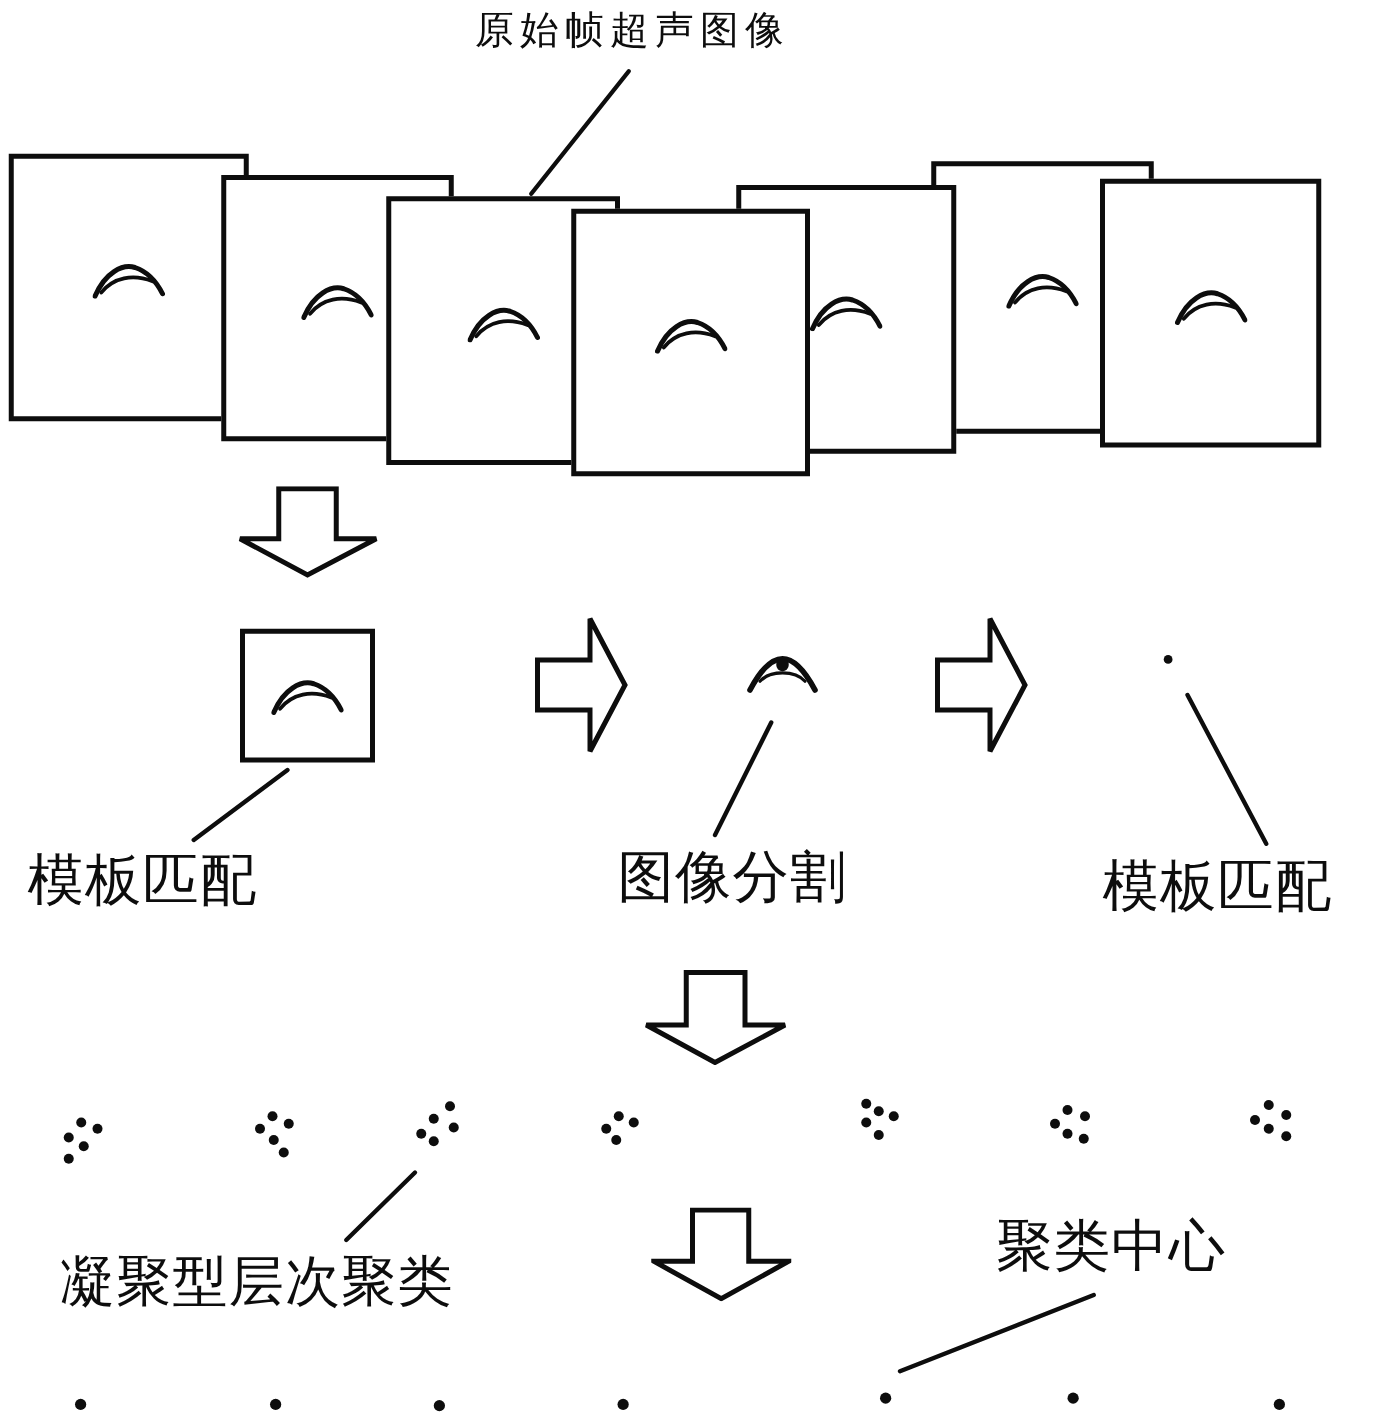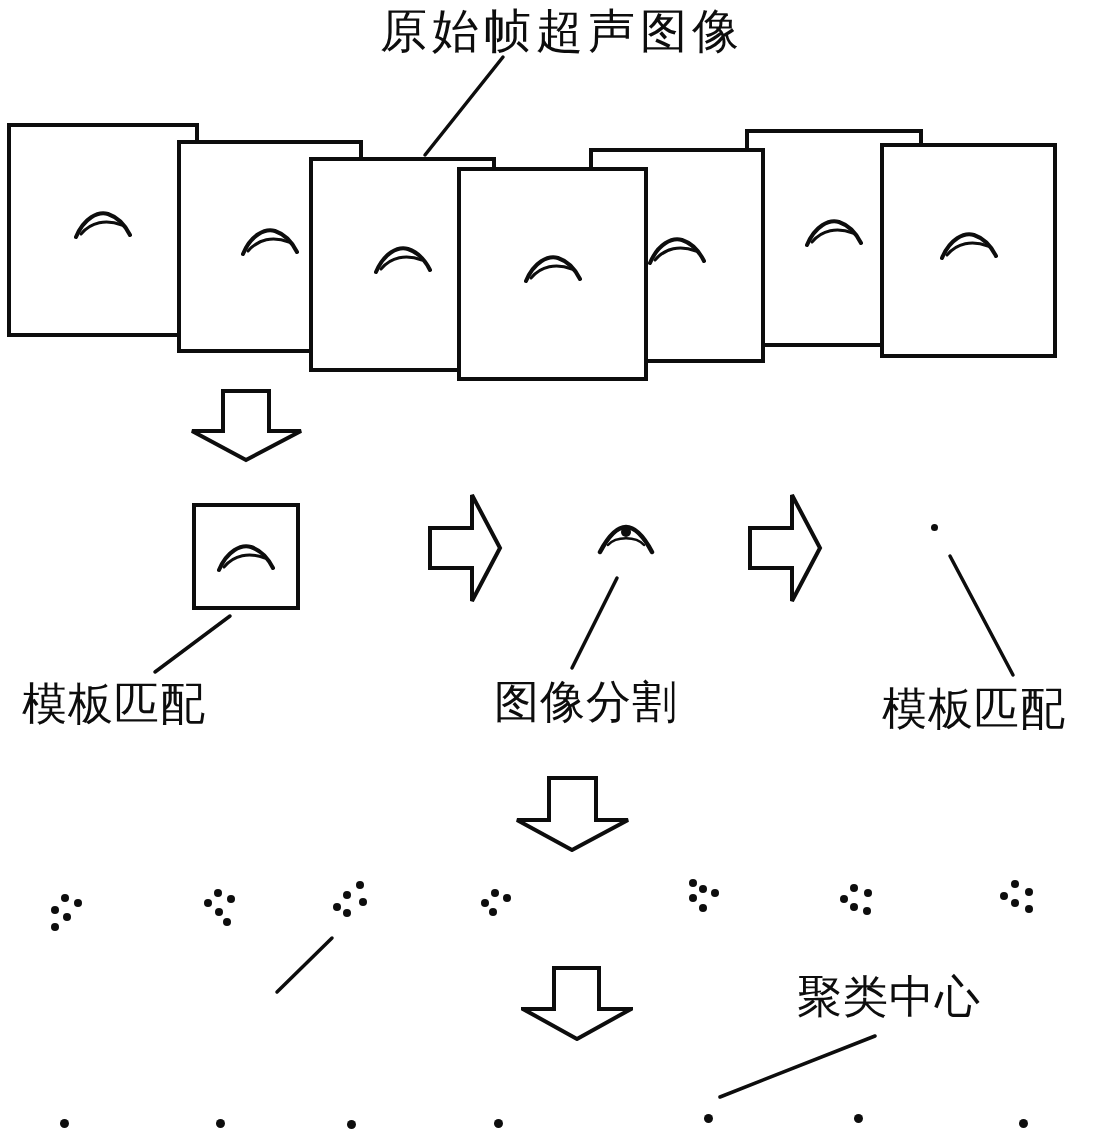--- a/index.html
+++ b/index.html
@@ -2,21 +2,21 @@
 <html><head>
 <meta charset="utf-8">
 <style>
   html,body{margin:0;padding:0;background:#ffffff;}
   .canvas{
     position:relative;width:1113px;height:1137px;background:#ffffff;
     font-family:"Liberation Serif","DejaVu Serif",serif;color:#0d0d0d;overflow:hidden;
   }
   .abs{position:absolute;}
   .title{
-    position:absolute;left:380px;top:8px;font-size:47px;font-weight:500;
+    position:absolute;left:380px;top:8px;font-size:31px;font-weight:500;
     letter-spacing:5px;white-space:nowrap;line-height:1.0;
   }
   .label{
     position:absolute;font-size:45px;font-weight:500;letter-spacing:1px;
     white-space:nowrap;line-height:1.0;
   }
   .frame{
     position:absolute;background:#ffffff;border:4px solid #0d0d0d;box-sizing:border-box;
   }
   .frame .arc{position:absolute;left:50%;top:40%;transform:translateX(-50%);}
@@ -174,20 +174,21 @@
     <span class="dot" style="left:24px;top:24px"></span>
   </div>
   <div class="cluster" style="left:999px;top:879px">
     <span class="dot" style="left:12px;top:1px"></span>
     <span class="dot" style="left:26px;top:9px"></span>
     <span class="dot" style="left:1px;top:13px"></span>
     <span class="dot" style="left:12px;top:20px"></span>
     <span class="dot" style="left:26px;top:26px"></span>
   </div>
 
+  <div class="label" style="left:48px;top:1004px;font-size:44px">凝聚型层次聚类</div>
 
   <svg class="abs arrow" style="left:521px;top:966px" width="112" height="75" viewBox="0 0 112 75">
     <polygon points="33,2 78,2 78,43 110,43 56,73 2,43 33,43"></polygon>
   </svg>
 
   <div class="label" style="left:797px;top:975px">聚类中心</div>
 
   <span class="dot center-dot" style="left:60px;top:1119px"></span>
   <span class="dot center-dot" style="left:216px;top:1119px"></span>
   <span class="dot center-dot" style="left:347px;top:1120px"></span>

